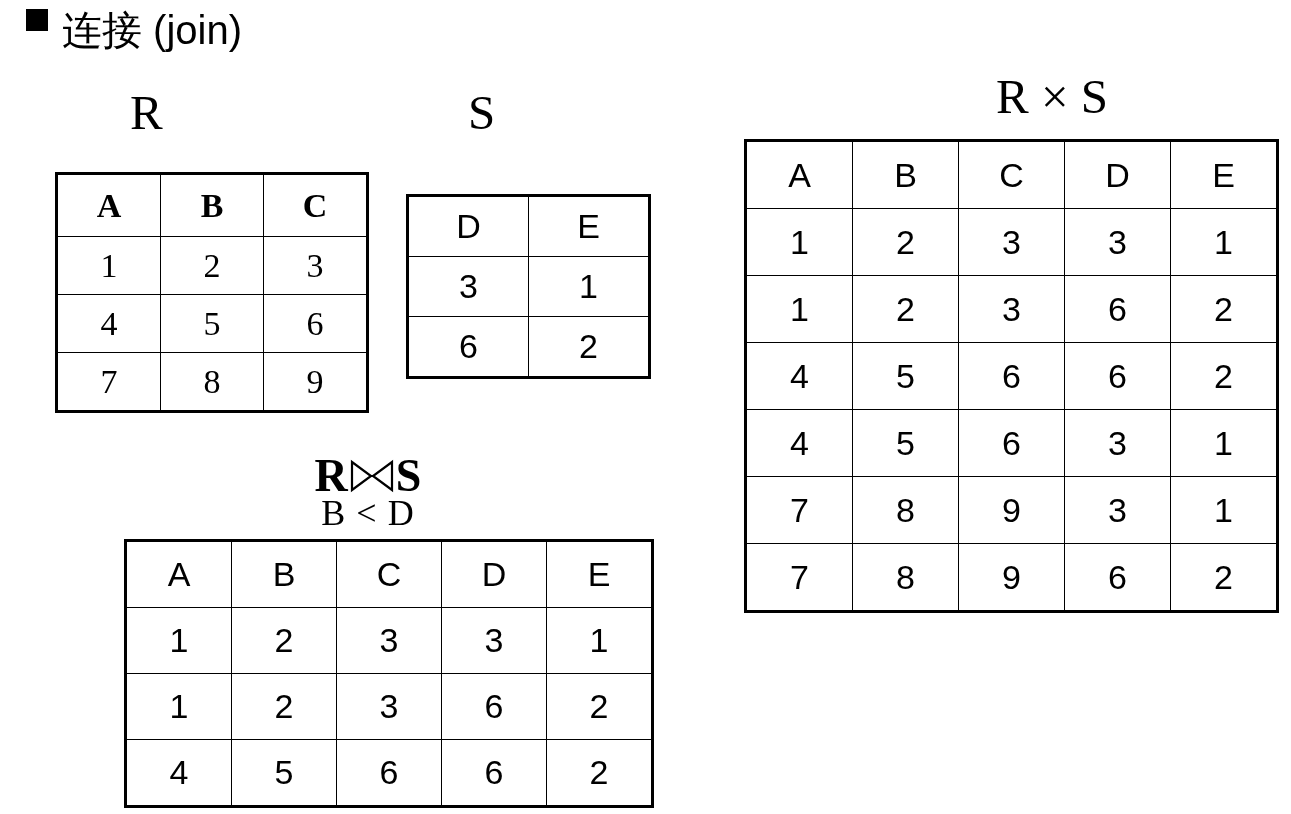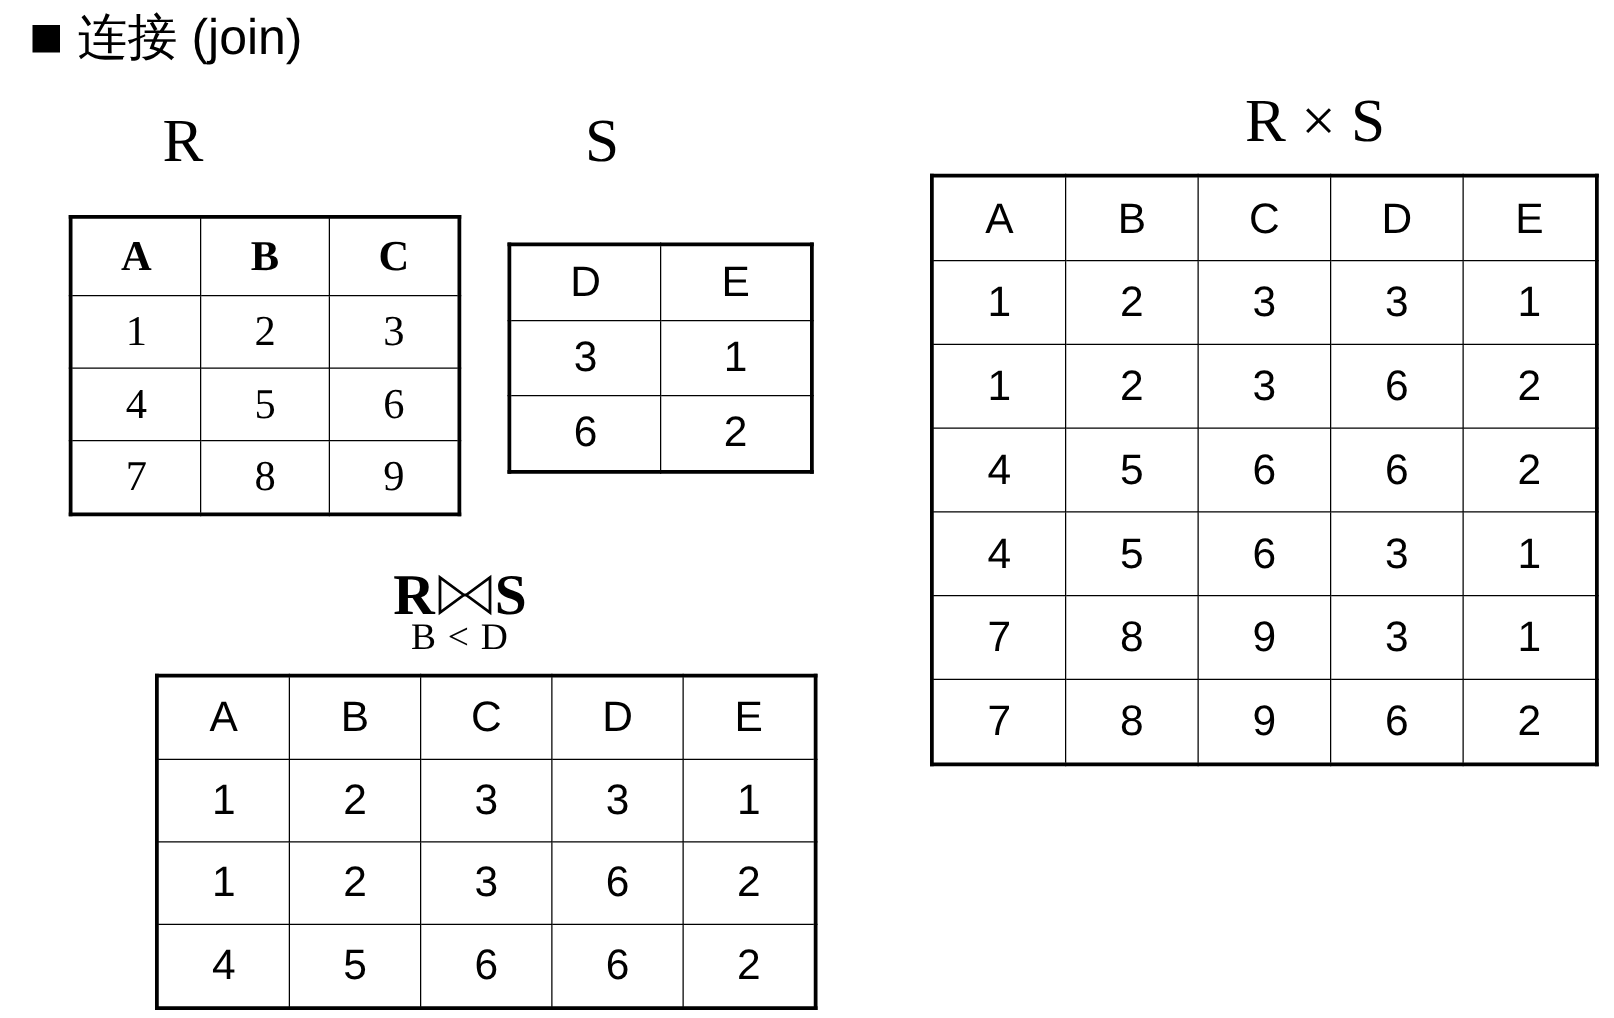--- a/index.html
+++ b/index.html
@@ -15,21 +15,20 @@
     font-family: "Liberation Sans", sans-serif;
     color: #000000;
   }
 
   
   .slide-title {
     position: absolute;
     left: 26px;
     top: 8px;
     display: flex;
-    align-items: center;
     gap: 14px;
     font-size: 40px;
     line-height: 1.1;
     white-space: nowrap;
   }
   .bullet-square {
     width: 22px;
     height: 22px;
     background: #000;
     display: inline-block;
@@ -74,21 +73,21 @@
     line-height: 1;
     height: 48px;
   }
   #caption-join .bowtie {
     display: inline-block;
     width: 48px;
     height: 40px;
     line-height: 1;
   }
   #caption-join .join-sub {
-    font-size: 30px;
+    font-size: 36px;
     line-height: 1;
     margin-top: -5px;
     letter-spacing: 1px;
   }
 
   
   .rel-table {
     position: absolute;
     border-collapse: collapse;
     border: 3px solid #000;

